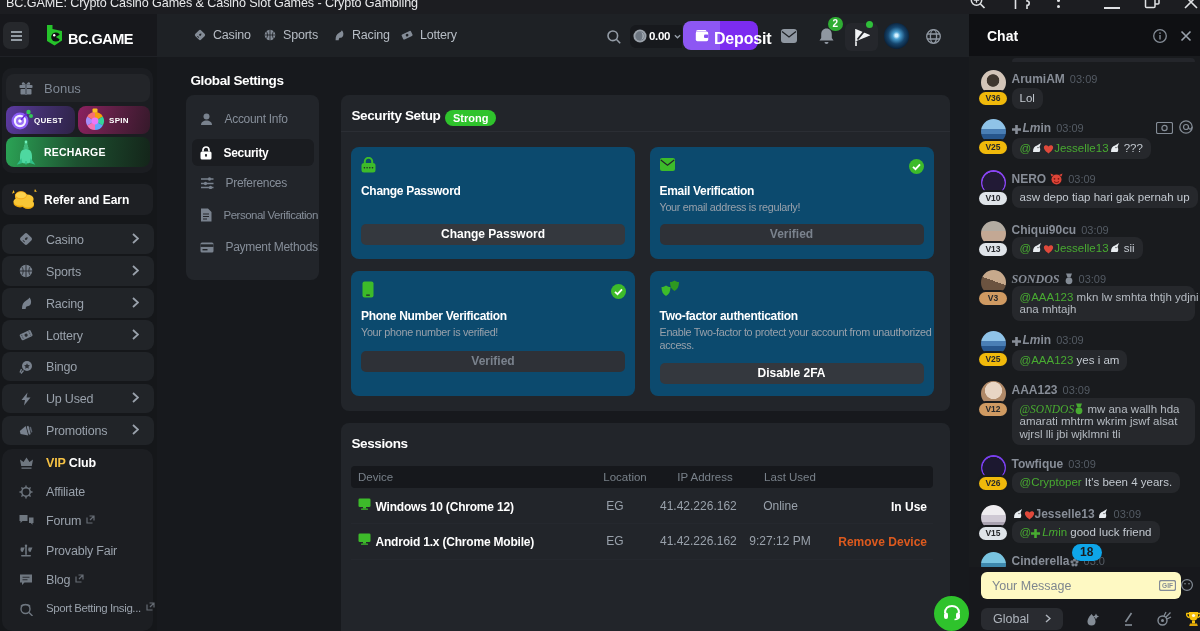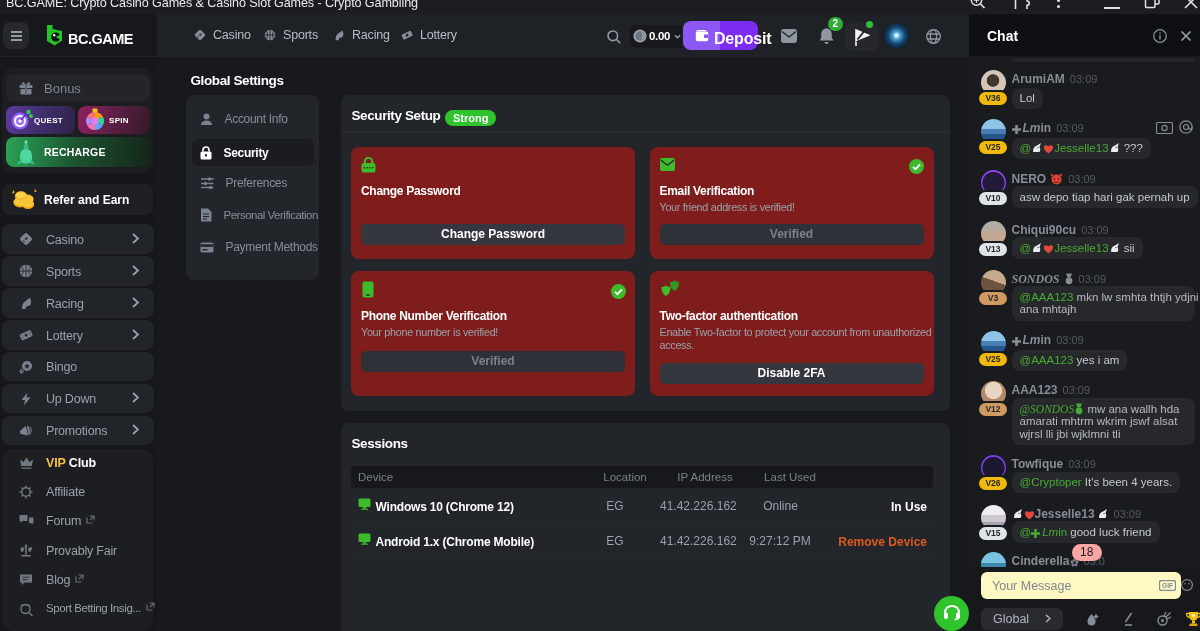--- a/index.html
+++ b/index.html
@@ -31,21 +31,21 @@
 .extl{display:inline-block;margin-left:5px;opacity:.65;vertical-align:1px}
 
 #apphead{left:157px;top:14px;width:814px;height:42.5px;background:#1e2125}
 .navit{position:absolute;top:0;height:42.5px;display:flex;align-items:center;gap:7px;color:#b7bdc5;font-size:12.5px;letter-spacing:-0.2px}
 
 #main{left:157px;top:56.5px;width:814px;height:574.5px;background:#17191d}
 .card{position:absolute;background:#22252a;border-radius:8px}
 .h1{font-weight:bold;color:#fff;font-size:13.5px;letter-spacing:-0.4px}
 .setrow{position:absolute;left:6px;width:122px;height:27px;display:flex;align-items:center;gap:12px;padding-left:8px;color:#868e99;font-size:12px;letter-spacing:-0.3px;white-space:nowrap}
 .setrow svg{flex-shrink:0}
-.secbox{position:absolute;background:#7f1d1d;border-radius:8px}
+.secbox{position:absolute;background:#0c4a6e;border-radius:8px}
 .sbt{position:absolute;font-size:12px;font-weight:bold;color:#fff;letter-spacing:-0.3px}
 .sbd{position:absolute;font-size:10.8px;color:#99a1ab;line-height:13px;letter-spacing:-0.3px;white-space:nowrap}
 .sbtn{position:absolute;background:#34383e;border-radius:5px;display:flex;align-items:center;justify-content:center;font-size:12px;font-weight:bold;color:#fff}
 .chk{position:absolute;width:15px;height:15px}
 .thead{position:absolute;left:10px;top:42.5px;width:582px;height:22px;background:#16181c;border-radius:4px;color:#788089;font-size:11.5px}
 .tcell{position:absolute;color:#99a1ab;font-size:12px}
 .trow-sep{position:absolute;left:10px;width:582px;height:1px;background:#25282e}
 
 #chat{left:969px;top:14px;width:231px;height:617px;background:#191b1e;overflow:hidden}
 #chathead{left:0;top:0;width:231px;height:41.5px;background:#0f1013}
@@ -232,21 +232,21 @@
           <circle cx="8" cy="6" r="5" fill="#79828e"></circle>
           <path d="M8 3.2 l0.9 1.8 2 0.3 -1.45 1.4 0.35 2 -1.8 -0.95 -1.8 0.95 0.35 -2 -1.45 -1.4 2 -0.3 Z" fill="#2a2d32"></path>
           <path d="M2.5 9 l-1.5 3.5 M4.5 10.5 L2 13.5" stroke="#79828e" stroke-width="1.3"></path>
         </svg>
     <div class="mlab">Bingo</div>
   </div>
   <div class="mrow" style="top:369.8px">
     <svg class="mico" viewBox="0 0 14 14">
           <path d="M8.5 0.5 L2.5 8 H6 L5 13.5 L11.5 5.5 H7.5 Z" fill="#79828e"></path>
         </svg>
-    <div class="mlab">Up Down</div>
+    <div class="mlab">Up Used</div>
     <svg class="mchev" width="7" height="11" viewBox="0 0 7 11">
           <path d="M1 1 L6 5.5 L1 10" fill="none" stroke="#99a1ab" stroke-width="1.8"></path>
         </svg>
   </div>
   <div class="mrow" style="top:401.7px">
     <svg class="mico" viewBox="0 0 14 14">
           <path d="M1 5.5 L8 2 V12 L1 8.5 Z" fill="#79828e" transform="rotate(-15 7 7)"></path>
           <rect x="8.8" y="2.5" width="2" height="9" rx="1" fill="#79828e" transform="rotate(-15 7 7)"></rect>
           <rect x="11.3" y="4" width="1.6" height="6" rx="0.8" fill="#5b636e" transform="rotate(-15 7 7)"></rect>
         </svg>
@@ -483,21 +483,21 @@
     <div class="secbox" style="left:308.5px;top:52px;width:284px;height:112px">
       <svg style="position:absolute;left:10px;top:11.5px" width="15" height="13" viewBox="0 0 15 13">
             <rect x="0" y="0" width="15" height="13" rx="2" fill="#3dbb2a"></rect>
             <path d="M0.8 2 L7.5 7.2 L14.2 2" fill="none" stroke="#22252a" stroke-width="1.2"></path>
           </svg>
       <svg class="chk" style="left:259.5px;top:12.5px" viewBox="0 0 15 15">
             <circle cx="7.5" cy="7.5" r="7.5" fill="#3dbb2a"></circle>
             <path d="M4 7.8 L6.5 10.2 L11 5.3" fill="none" stroke="#fff" stroke-width="1.8"></path>
           </svg>
       <div class="sbt" style="left:10px;top:37px">Email Verification</div>
-      <div class="sbd" style="left:10px;top:54px">Your friend address is verified!</div>
+      <div class="sbd" style="left:10px;top:54px">Your email address is regularly!</div>
       <div class="sbtn" style="left:10px;top:77.5px;width:264px;height:20.5px;background:#2e3137;color:#7a828d">Verified</div>
     </div>
 
     <div class="secbox" style="left:10px;top:176.5px;width:284px;height:125px">
       <svg style="position:absolute;left:11px;top:9.5px" width="12" height="17" viewBox="0 0 12 17">
             <rect x="0.5" y="0.5" width="11" height="16" rx="2" fill="#3dbb2a"></rect>
             <rect x="4" y="13.4" width="4" height="1.3" rx="0.6" fill="#22252a"></rect>
           </svg>
       <svg class="chk" style="left:259.5px;top:13px" viewBox="0 0 15 15">
             <circle cx="7.5" cy="7.5" r="7.5" fill="#3dbb2a"></circle>
@@ -674,21 +674,21 @@
 
     <div class="av" style="top:496.5px;background:linear-gradient(180deg,#79c4e0 0 45%,#3e88ad 45%)"></div>
     <div class="uname" style="top:498.5px">Cinderella<svg class="emo" width="9" height="9" viewBox="0 0 9 9">
             <circle cx="4.5" cy="2" r="1.6" fill="#7b828c"></circle>
             <circle cx="7" cy="3.8" r="1.6" fill="#7b828c"></circle>
             <circle cx="6" cy="6.8" r="1.6" fill="#7b828c"></circle>
             <circle cx="3" cy="6.8" r="1.6" fill="#7b828c"></circle>
             <circle cx="2" cy="3.8" r="1.6" fill="#7b828c"></circle>
           </svg><span class="utime">03:0</span></div>
 
-    <div class="ab" style="left:97px;top:488px;width:29.5px;height:17.5px;background:#fca5a5;border-radius:9px;color:#1a1c1f;font-size:12px;font-weight:normal;text-align:center;line-height:17.5px">18</div>
+    <div class="ab" style="left:97px;top:488px;width:29.5px;height:17.5px;background:#0ea5e9;border-radius:9px;color:#1a1c1f;font-size:12px;font-weight:bold;text-align:center;line-height:17.5px">18</div>
   </div>
 
   <div class="ab" id="chatfoot">
     <div class="ab" style="left:12px;top:5px;width:200px;height:27px;background:#fef9c3;border-radius:6px">
       <div style="position:absolute;left:11px;top:7px;font-size:12.5px;color:#7e868f">Your Message</div>
       <svg style="position:absolute;left:178px;top:8px" width="17" height="11" viewBox="0 0 17 11">
             <rect x="0.5" y="0.5" width="16" height="10" rx="2" fill="none" stroke="#848c96" stroke-width="1.3"></rect>
             <text x="8.5" y="8" font-family="Liberation Sans" font-size="6.5" font-weight="bold" fill="#848c96" text-anchor="middle">GIF</text>
           </svg>
       <svg style="position:absolute;left:200px;top:7.5px" width="12" height="12" viewBox="0 0 12 12">

